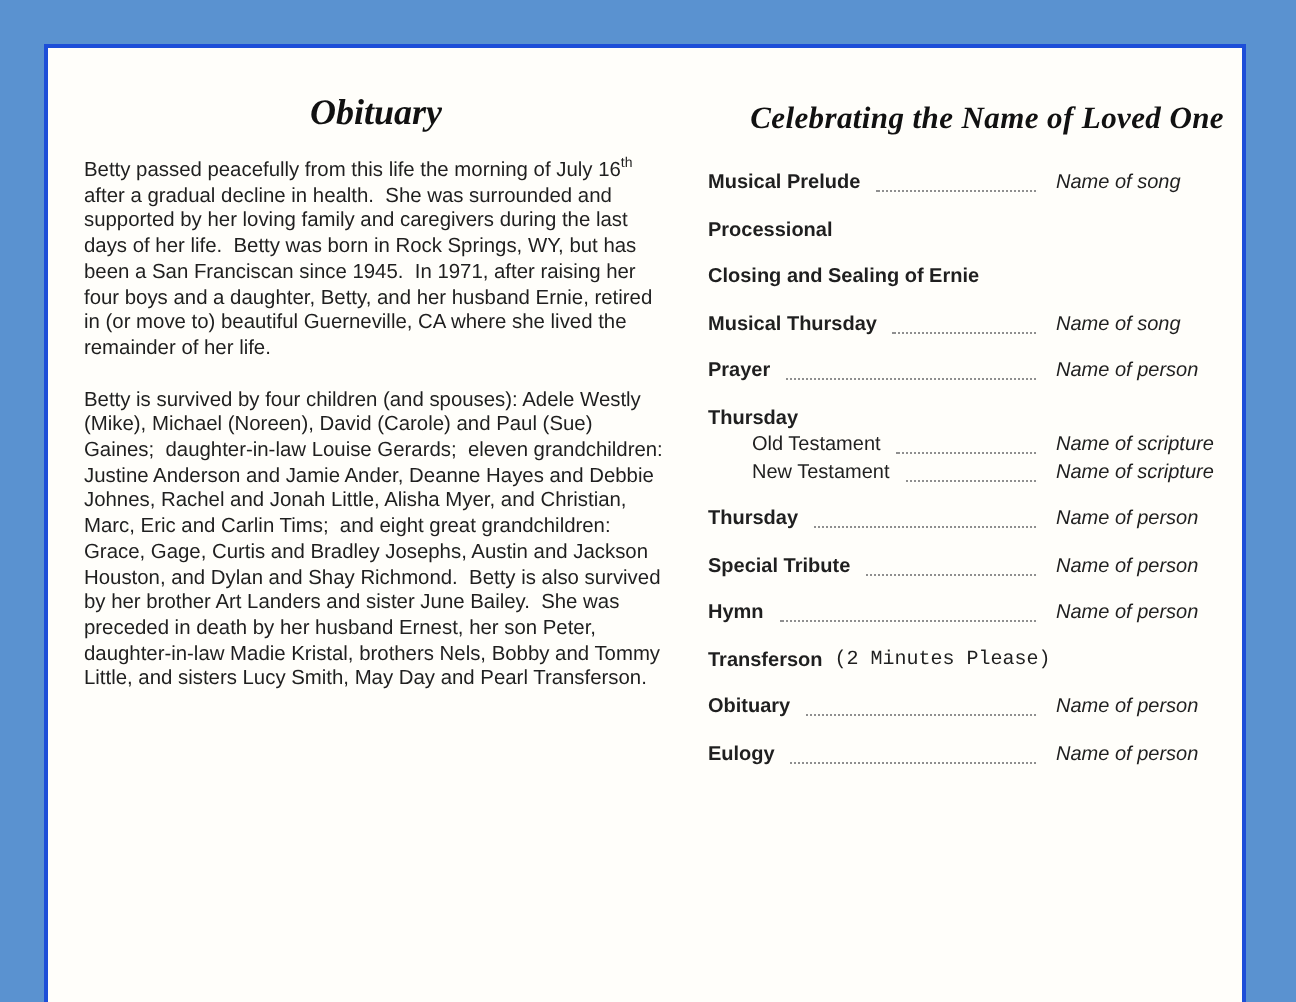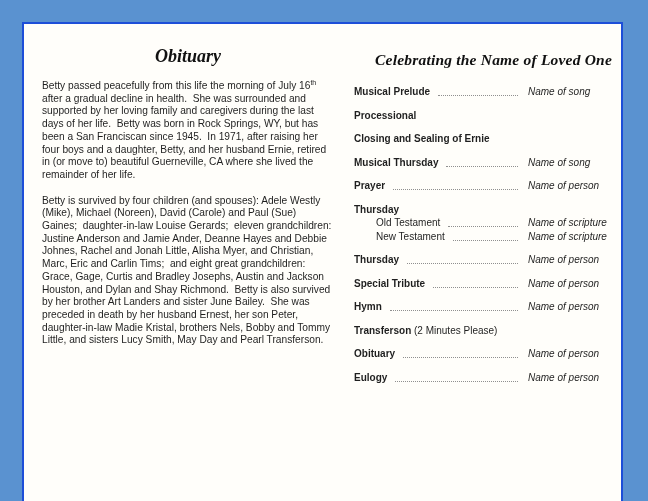--- a/index.html
+++ b/index.html
@@ -54,21 +54,21 @@
   }
   .svc-row {
     display: flex;
     align-items: flex-end;
     margin-bottom: 11.5px;
     font-size: 10px;
     line-height: 12px;
     color: #1f1f1f;
   }
   .svc-label { font-weight: bold; white-space: nowrap; }
-  .svc-suffix { white-space: pre; }
+  .svc-suffix { white-space: pre; font-family: Liberation Mono, monospace; }
   .dots {
     flex: 1;
     border-bottom: 1.5px dotted #8f8f8f;
     margin: 0 10px 2px 8px;
     min-width: 20px;
   }
   .svc-value { width: 84px; flex: none; white-space: nowrap; font-style: italic; }
   .svc-row.has-sub { margin-bottom: 1.5px; }
   .svc-sub { margin-bottom: 1.5px; }
   .svc-sub.svc-sub-last { margin-bottom: 11.5px; justify-content: flex-end; }

